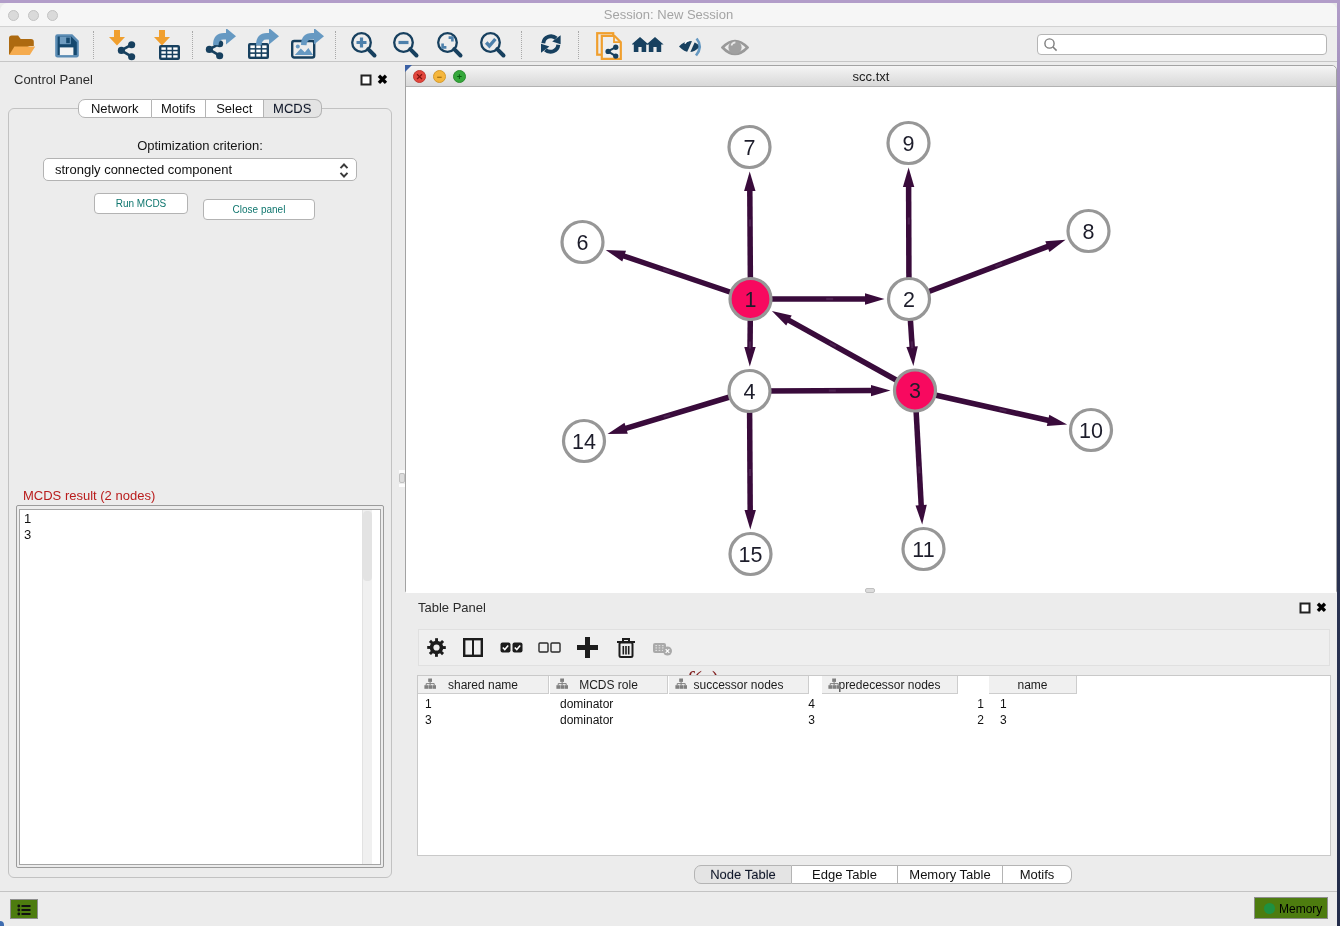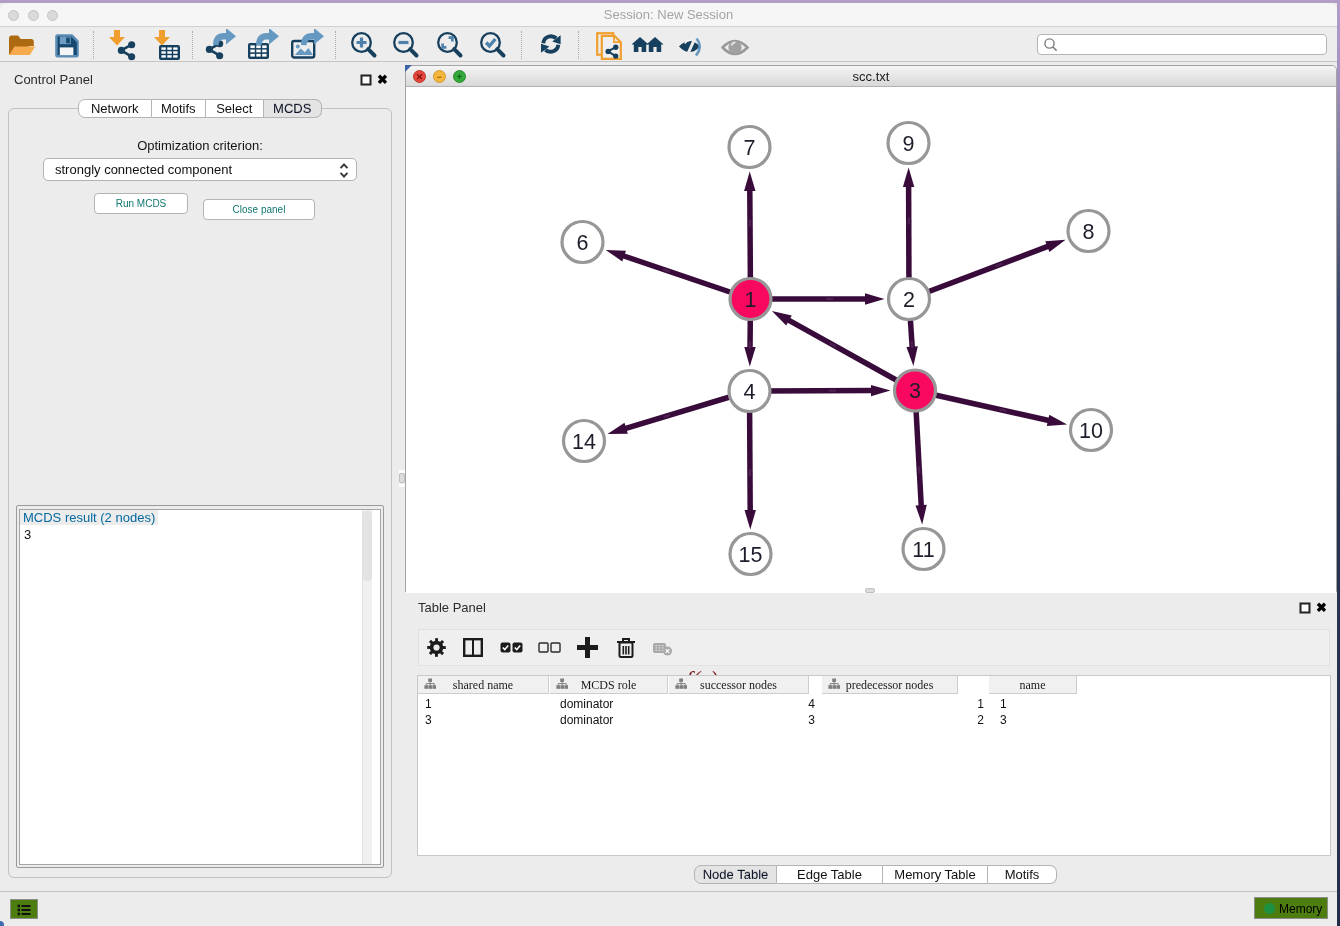--- a/index.html
+++ b/index.html
@@ -26,41 +26,41 @@
 .tab.first { border-left:1px solid #b4b4b4; border-radius:7px 0 0 7px; }
 .tab.last { border-radius:0 7px 7px 0; }
 .tab.sel { background:#e4e4e4; color:#0f172a; text-shadow:0 -1px 0 #c2c2c2; }
 .optlabel { position:absolute; left:0; top:138px; width:400px; text-align:center; font-size:13px; color:#141414; }
 .combo { position:absolute; left:43px; top:158px; width:314px; height:23px; background:#fff; border:1px solid #b3b3b3;
   border-radius:5px; font-size:13px; color:#111; line-height:21px; padding-left:11px; }
 .chev { position:absolute; right:7px; top:4px; }
 .btn { position:absolute; height:21px; background:#fff; border:1px solid #b3b3b3; border-radius:4px;
   font-size:10px; color:#0f766e; text-align:center; line-height:19px; }
 .fs { position:absolute; left:16px; top:505px; width:368px; height:363px; border:1px solid #9b9b9b; border-radius:2px; }
-.fs-leg { position:absolute; left:20px; top:510px; background:#ececec; padding:0 3px; font-size:13px; color:#0369a1; z-index:5; }
+.fs-leg { position:absolute; left:20px; top:488px; background:#ececec; padding:0 3px; font-size:13px; color:#b91c1c; z-index:5; }
 .fs-white { position:absolute; left:19px; top:509px; width:362px; height:356px; background:#fff; border:1px solid #a5a5a5;
   font-size:13px; color:#111; padding:1px 0 0 4px; line-height:16px; }
 .fs-scroll { position:absolute; left:362px; top:510px; width:10px; height:354px; background:#f0f0f0; border-left:1px solid #e2e2e2; }
 .fs-thumb { position:absolute; left:363px; top:511px; width:9px; height:70px; background:#e3e3e3; border-radius:4px; }
 .netwin { position:absolute; left:405px; top:65px; width:932px; height:527px; border:1px solid #a3a3a3;
   border-radius:5px 5px 0 0; background:#fff; }
 .nettitle { position:absolute; left:0; top:0; width:930px; height:21px; background:linear-gradient(#f5f5f5,#d8d8d8);
   border-radius:5px 5px 0 0; border-bottom:1px solid #b2b2b2; }
 .ntext { text-align:center; font-size:13px; color:#1a1a1a; line-height:21px; }
 .dot { position:absolute; top:4px; width:13px; height:13px; border-radius:50%; }
 .dot span { display:block; text-align:center; font-size:9px; line-height:13px; font-weight:bold; }
 .dot.red { left:7px; background:#e2463d; border:1px solid #c03931; color:#7e100c; }
 .dot.yel { left:27px; background:#f5b63c; border:1px solid #d49a2c; color:#965f00; }
 .dot.grn { left:47px; background:#35a83b; border:1px solid #2b8c30; color:#0a5d10; }
 .netcanvas { position:absolute; left:0; top:22px; width:930px; height:505px; background:#fff; }
 .graph { position:absolute; left:0; top:0; }
 .tp-title { position:absolute; left:418px; top:600px; font-size:13px; color:#2b2b2b; }
 .fx { position:absolute; left:686px; top:667px; font-family:"Liberation Serif", serif; font-style:italic;
   font-size:23px; color:#7f1d1d; }
-.ttable { position:absolute; left:417px; top:675px; width:914px; height:181px; background:#fff; border:1px solid #c9c9c9;font-family:Liberation Serif, serif; }
+.ttable { position:absolute; left:417px; top:675px; width:914px; height:181px; background:#fff; border:1px solid #c9c9c9; }
 .th { position:absolute; top:0; height:18px; background:#f0f0f0; border-right:1px solid #cdcdcd; border-bottom:1px solid #cdcdcd;
   font-size:12px; color:#1c1c1c; text-align:center; line-height:18px; }
 .hicon { position:absolute; }
 .td { position:absolute; font-size:12px; color:#111; }
 .tdr { text-align:right; }
 .statusline { position:absolute; left:0; top:891px; width:1337px; height:1px; background:#c3c3c3; }
 .sbtn { position:absolute; background:#4d7c0f; border:1px solid #8e8e8e; }
 .bluecorner { position:absolute; left:0; top:921px; width:4px; height:5px; background:#3f6db0; border-radius:0 4px 0 0; }
 
 </style></head><body>
@@ -409,21 +409,21 @@
 <div class="td" style="left:560px;top:697px">dominator</div>
 <div class="td tdr" style="left:669px;top:697px;width:146px">4</div>
 <div class="td tdr" style="left:822px;top:697px;width:162px">1</div>
 <div class="td" style="left:1000px;top:697px">1</div>
 <div class="td" style="left:425px;top:713px">3</div>
 <div class="td" style="left:560px;top:713px">dominator</div>
 <div class="td tdr" style="left:669px;top:713px;width:146px">3</div>
 <div class="td tdr" style="left:822px;top:713px;width:162px">2</div>
 <div class="td" style="left:1000px;top:713px">3</div>
 <div class="tabs" style="left:694px;top:865px">
-    <div class="tab sel first" style="width:83px">Node Table</div>
+    <div class="tab sel first" style="width:98px">Node Table</div>
     <div class="tab" style="width:106px">Edge Table</div>
     <div class="tab" style="width:105px">Memory Table</div>
     <div class="tab last" style="width:69px">Motifs</div>
   </div>
 <div class="statusline"></div>
 <div class="sbtn" style="left:10px;top:899px;width:28px;height:20px">
     <svg width="14" height="12" viewBox="0 0 14 12" style="margin:4px auto;display:block">
       <circle cx="1.8" cy="2" r="1.4" fill="#111"></circle>
       <circle cx="1.8" cy="6" r="1.4" fill="#111"></circle>
       <circle cx="1.8" cy="10" r="1.4" fill="#111"></circle>

